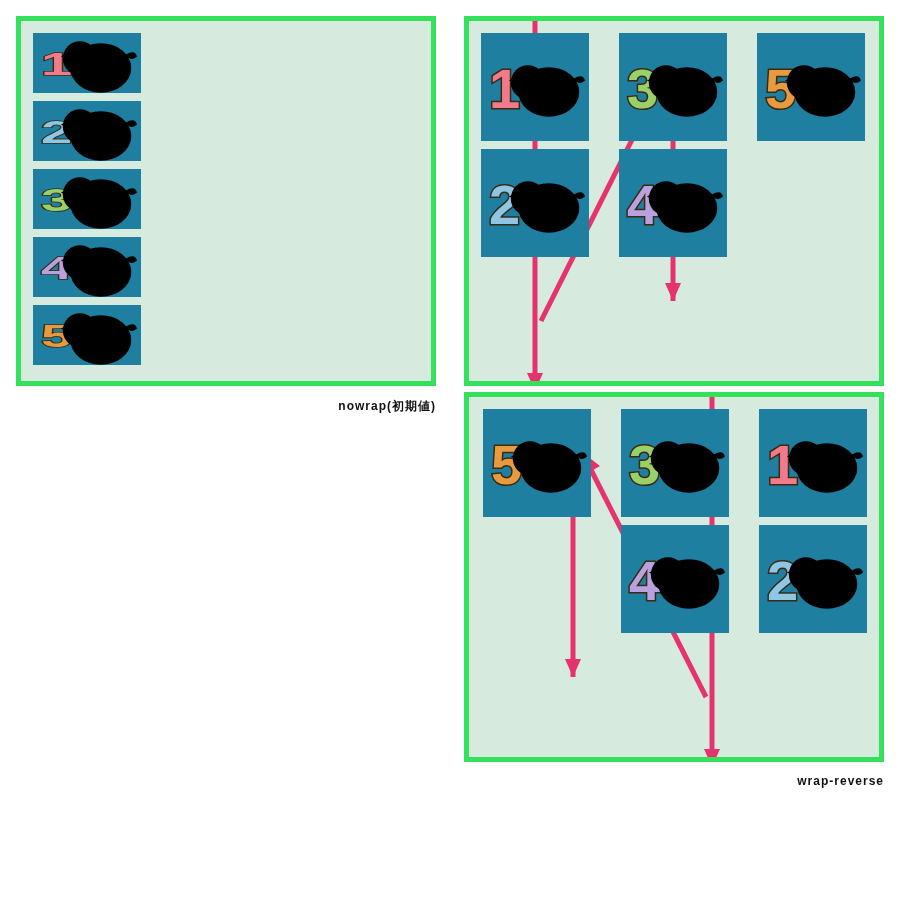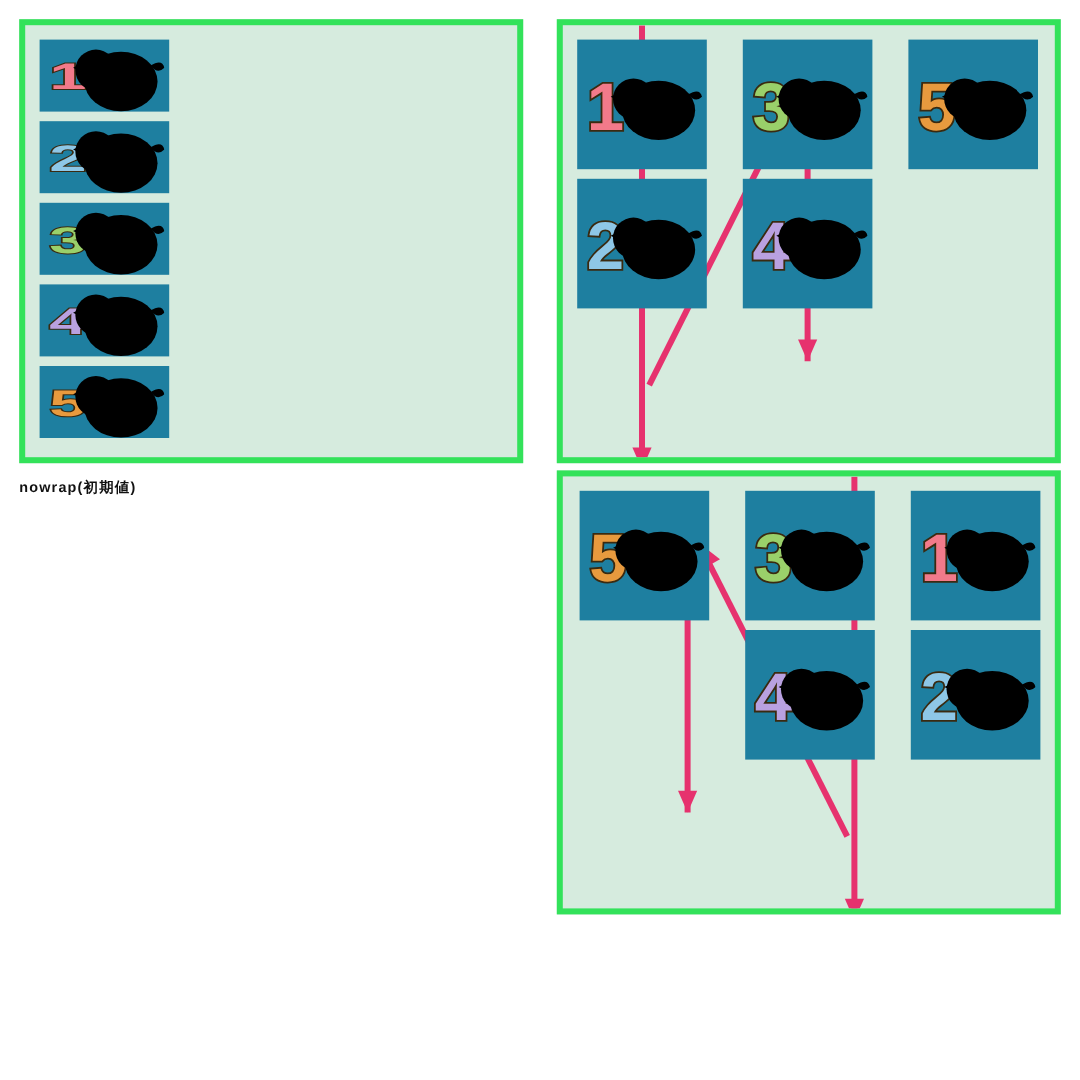--- a/index.html
+++ b/index.html
@@ -23,21 +23,21 @@
   }
   .panel {
     position: relative;
     border: 5px solid #33E25A;
     background: #D6EBDE;
     height: 370px;
     padding: 12px;
     overflow: hidden;
   }
   .caption {
-    text-align: left;
+    text-align: right;
     padding-top: 6px;
     padding-bottom: 18px;
   }
 
   
   .flexarea {
     display: flex;
     flex-direction: column;
     align-content: flex-start;
     height: 100%;
@@ -255,20 +255,21 @@
             </svg></span>
           <span class="chick"><svg viewBox="-4 0 82 78">
               <use href="#chick-shape"></use>
             </svg></span>
         </div>
       </div>
   </div>
 
   <div></div>
 
+  <div class="caption">wrap-reverse</div>
   <div></div>
 </div>
 
 <svg width="0" height="0" style="position:absolute">
   <defs>
     <g id="chick-shape">
       <ellipse class="body" cx="40" cy="42" rx="32" ry="26"></ellipse>
       <circle class="body" cx="18" cy="32" r="18"></circle>
       <circle class="cheek" cx="12" cy="38" r="5"></circle>
       <circle class="eye" cx="12" cy="28" r="3"></circle>

